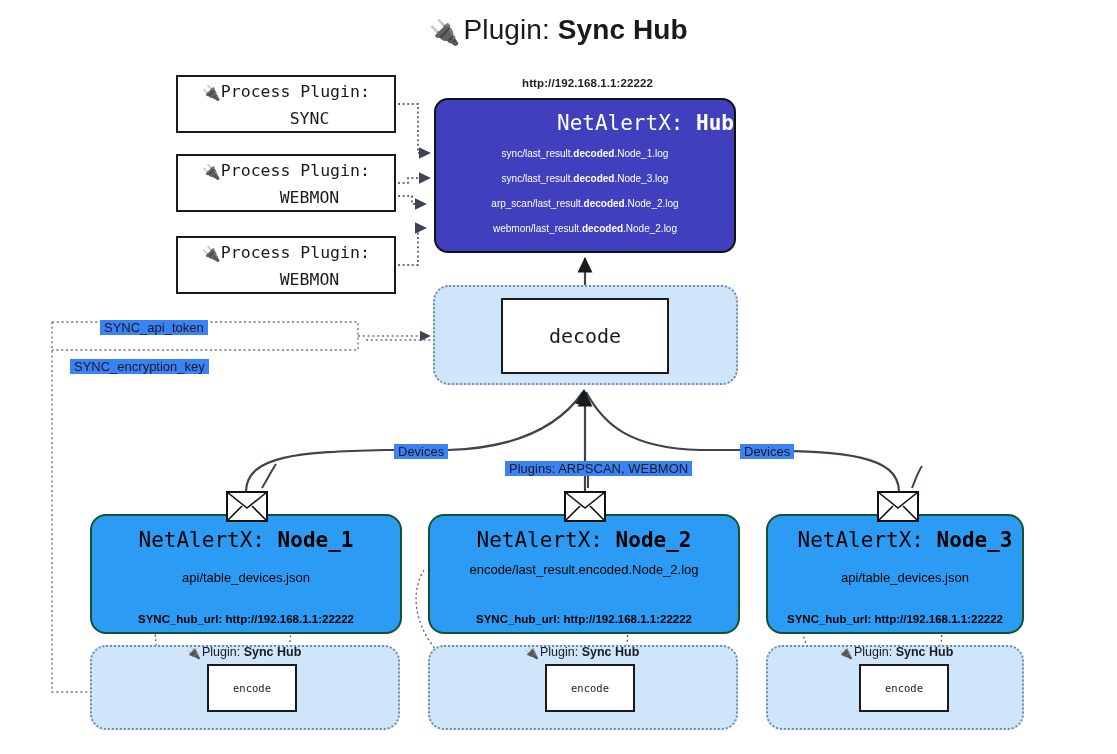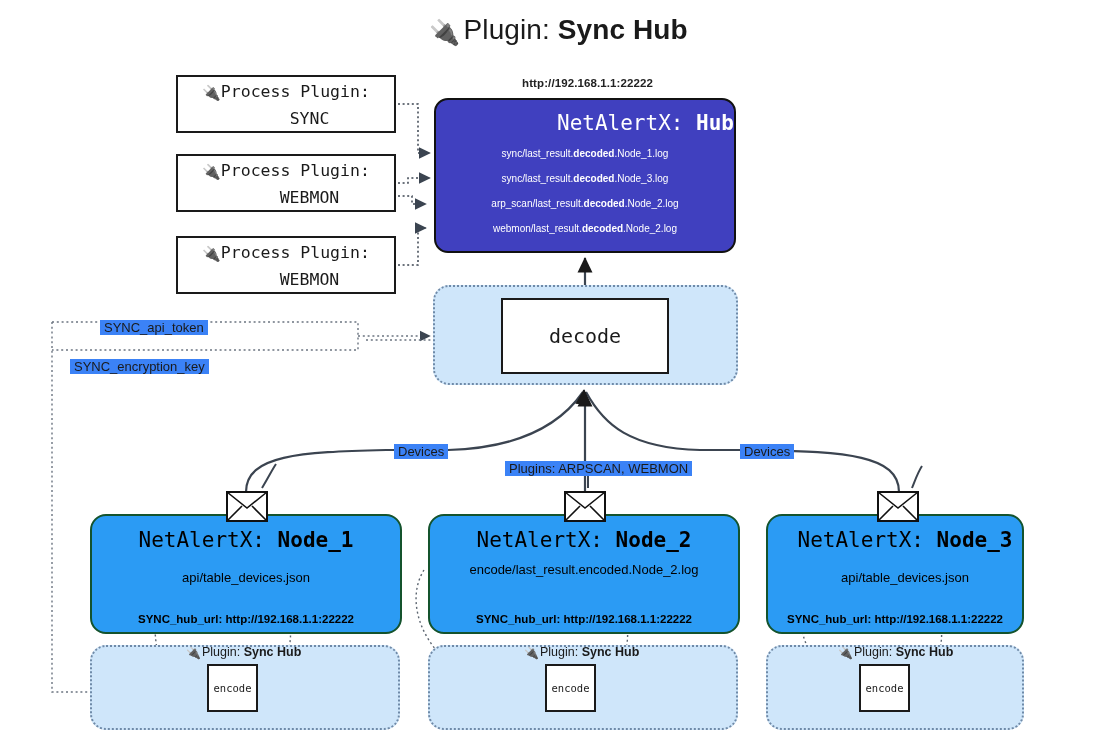--- a/index.html
+++ b/index.html
@@ -50,21 +50,21 @@
   #decode-wrap{left:433px;top:285px;width:305px;height:100px;}
   #bb1{left:90px;top:645px;width:310px;height:85px;}
   #bb2{left:428px;top:645px;width:310px;height:85px;}
   #bb3{left:766px;top:645px;width:258px;height:85px;}
 
   
   .wbox{background:#fff;border:2px solid #1a1a1a;z-index:4;
         display:flex;align-items:center;justify-content:center;}
   #decode{left:501px;top:298px;width:168px;height:76px;font-size:20px;
           font-family:"DejaVu Sans Mono","Liberation Mono",monospace;}
-  .encbox{width:51px;height:48px;font-size:10.5px;
+  .encbox{width:90px;height:48px;font-size:10.5px;
           font-family:"DejaVu Sans Mono","Liberation Mono",monospace;}
   #enc1{left:207px;top:664px;}
   #enc2{left:545px;top:664px;}
   #enc3{left:859px;top:664px;}
 
   
   .pcap{position:absolute;z-index:5;font-size:12.5px;white-space:nowrap;}
   .pcap .plug{font-size:12px;vertical-align:-1px;margin-right:1px;}
   .pcap b{font-weight:700;}
   #pcap1{left:186px;top:645px;}

